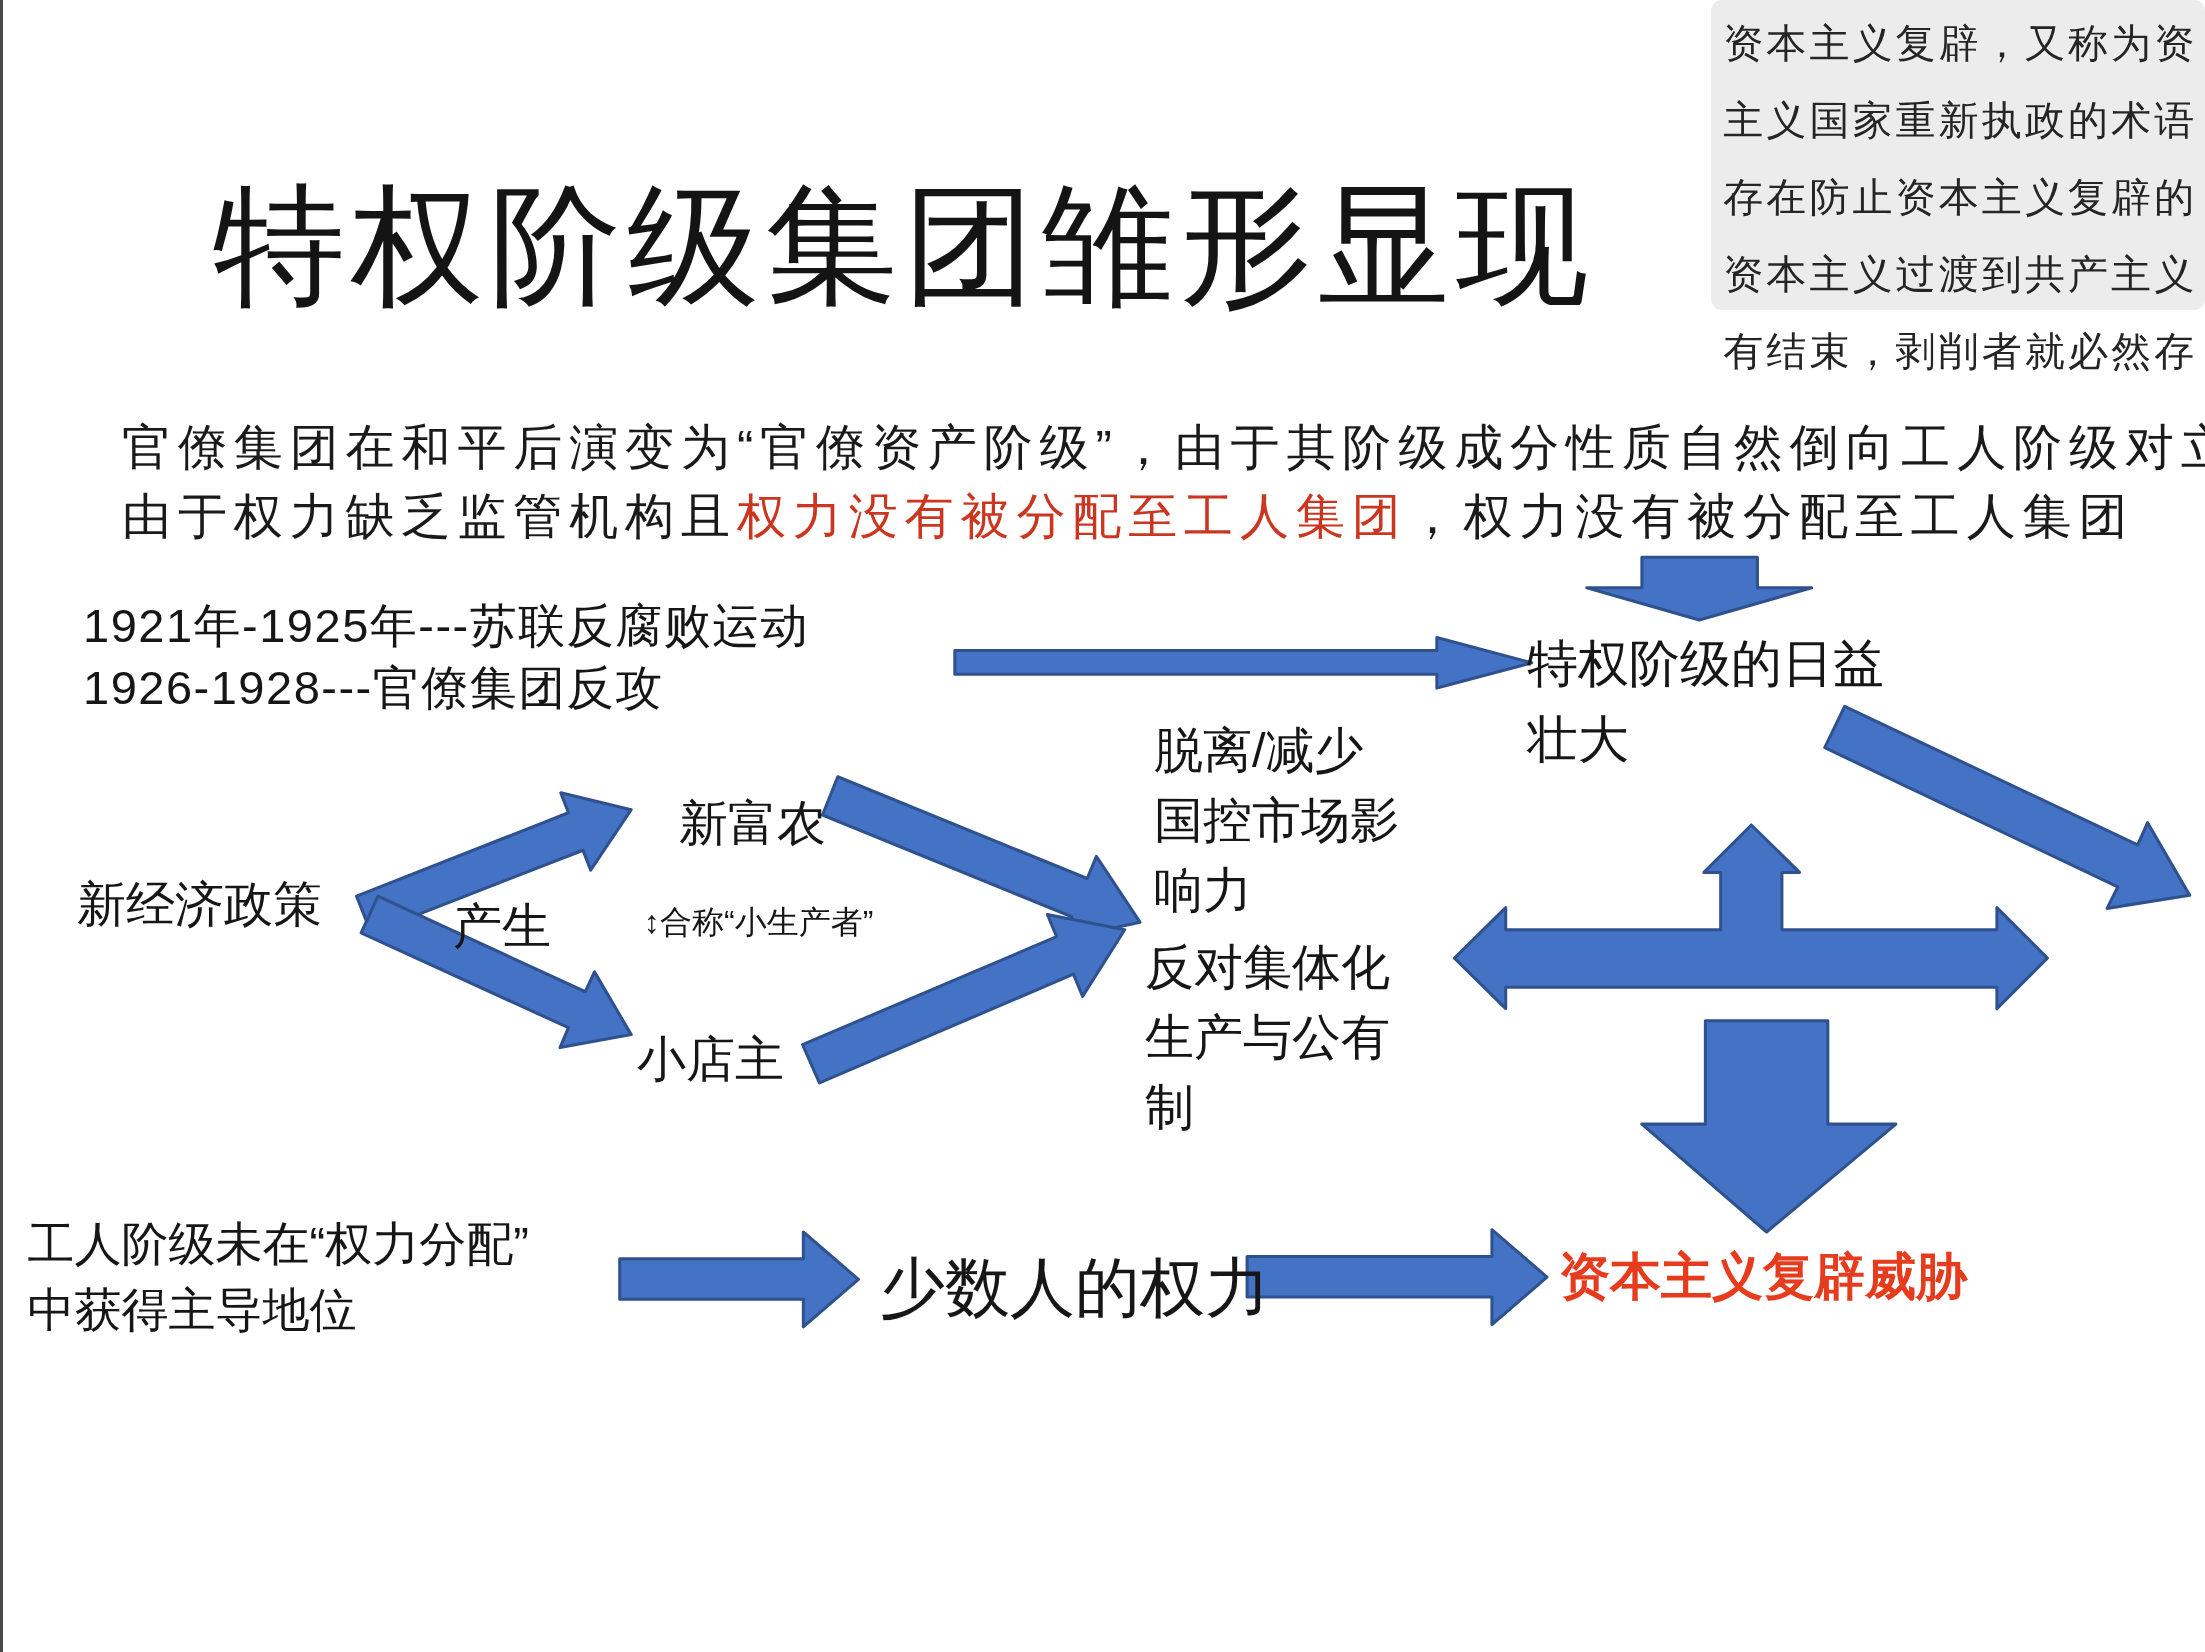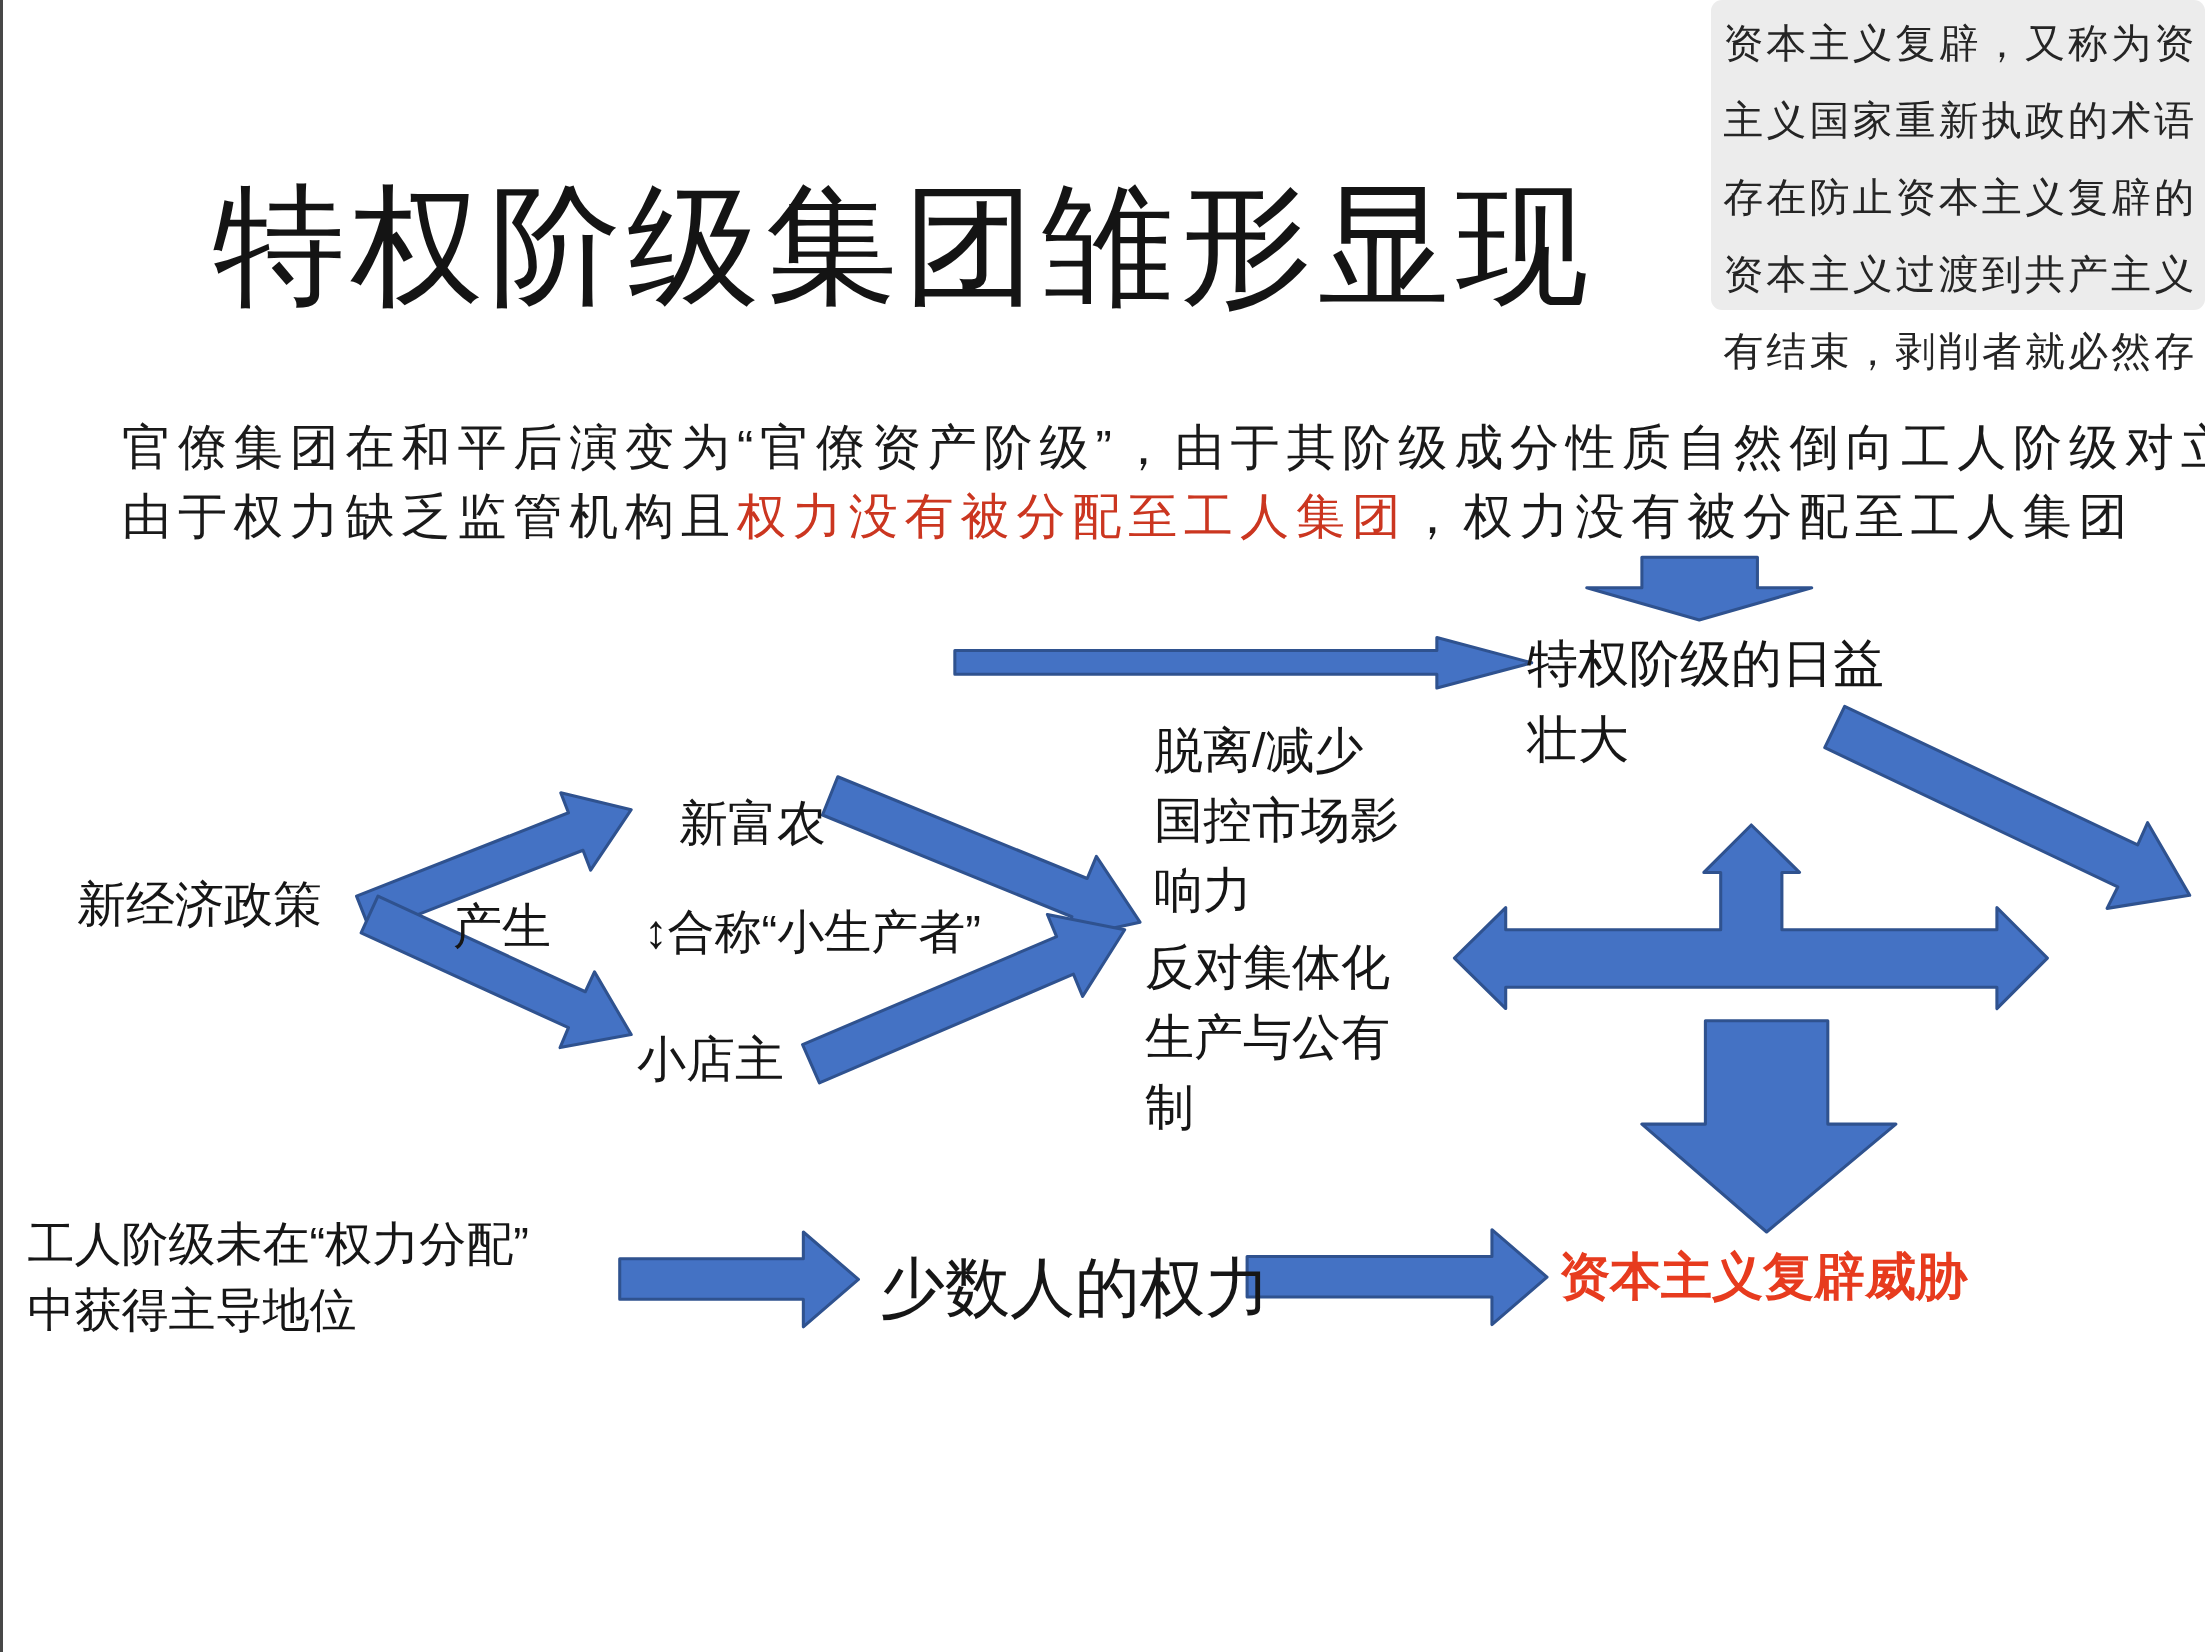--- a/index.html
+++ b/index.html
@@ -12,21 +12,21 @@
   .note-line{height:77px;line-height:77px;font-size:40px;letter-spacing:3.1px;color:#252525;white-space:nowrap;}
   .para{position:absolute;left:122px;top:413px;font-size:49px;letter-spacing:6.9px;line-height:69px;color:#1a1a1a;}
   .para-line{white-space:nowrap;}
   .red-inline{color:var(--red_text);}
   .timeline{position:absolute;left:83px;top:595px;font-size:47px;line-height:62px;letter-spacing:1.5px;color:#161616;}
   .node{color:#161616;}
   .privileged{left:1527px;top:626px;font-size:51px;line-height:76px;}
   .nep{left:77px;top:872px;font-size:49px;}
   .produce{left:453px;top:894px;font-size:49px;}
   .new-rich{left:667px;top:791px;font-size:49px;margin-left:12px;}
-  .small-producers{left:644px;top:901px;font-size:47px;}
+  .small-producers{left:644px;top:901px;font-size:32px;}
   .shopkeepers{left:637px;top:1027px;font-size:49px;}
   .market-block{left:1154px;top:715px;font-size:49px;line-height:70px;}
   .collectivization-block{left:1145px;top:932px;font-size:49px;line-height:70px;}
   .workers{left:27.5px;top:1211px;font-size:47px;line-height:66px;}
   .minority{left:880px;top:1244px;font-size:65px;}
   .threat{left:1559px;top:1243px;font-size:51px;font-weight:bold;color:var(--red_bold);}
   svg.arrows{position:absolute;left:0;top:0;}
   .arrow{fill:var(--arrow_fill);stroke:var(--arrow_stroke);stroke-width:4;stroke-linejoin:round;}
 </style>
 </head>
@@ -44,20 +44,24 @@
     <div class="note-line">存在防止资本主义复辟的</div>
     <div class="note-line">资本主义过渡到共产主义</div>
     <div class="note-line">有结束，剥削者就必然存</div>
   </div>
 
   <div class="para">
     <div class="para-line"><span>官僚集团在和平后演变为“官僚资产阶级”，由于其阶级成分性质自然倒向工人阶级对立</span></div>
     <div class="para-line"><span>由于权力缺乏监管机构且</span><span class="red-inline">权力没有被分配至工人集团</span><span>，权力没有被分配至工人集团</span></div>
   </div>
 
+  <div class="timeline">
+    <div>1921年-1925年---苏联反腐败运动</div>
+    <div>1926-1928---官僚集团反攻</div>
+  </div>
 
   <svg class="arrows" width="2205" height="1653" viewBox="0 0 2882 2160">
     <polygon class="arrow" points="1248,850 1878,850 1878,833 2002,866 1878,899 1878,881 1248,881"></polygon>
     <polygon class="arrow" points="2146,728 2297,728 2297,768 2368,768 2221,810 2074,768 2146,768"></polygon>
     <polygon class="arrow" points="2411,923 2794,1104 2807,1075 2862,1170 2754,1187 2768,1159 2385,977"></polygon>
     <polygon class="arrow" points="466,1171 743,1062 733,1036 825,1058 772,1137 762,1111 485,1219"></polygon>
     <polygon class="arrow" points="494,1171 765,1296 777,1270 825,1352 732,1369 743,1343 472,1219"></polygon>
     <polygon class="arrow" points="1095,1015 1421,1148 1433,1119 1490,1205 1389,1227 1401,1198 1075,1065"></polygon>
     <polygon class="arrow" points="1049,1365 1381,1224 1369,1195 1470,1215 1415,1302 1403,1273 1071,1415"></polygon>
     <polygon class="arrow" points="1901,1252 1968,1186 1968,1215 2249,1215 2249,1140 2227,1140 2289,1078 2352,1140 2329,1140 2329,1215 2610,1215 2610,1186 2676,1252 2610,1318 2610,1290 1968,1290 1968,1318"></polygon>

